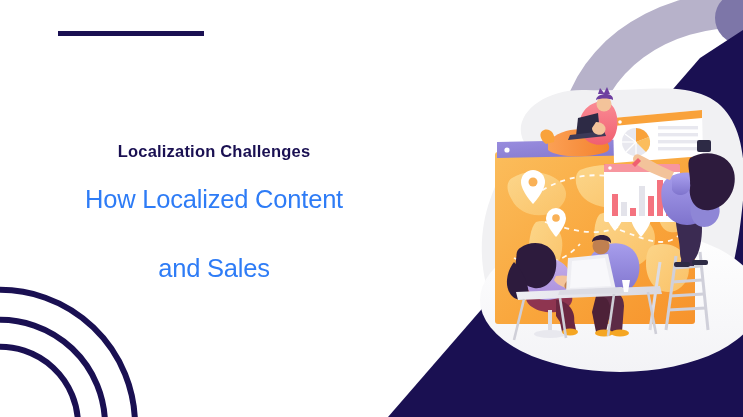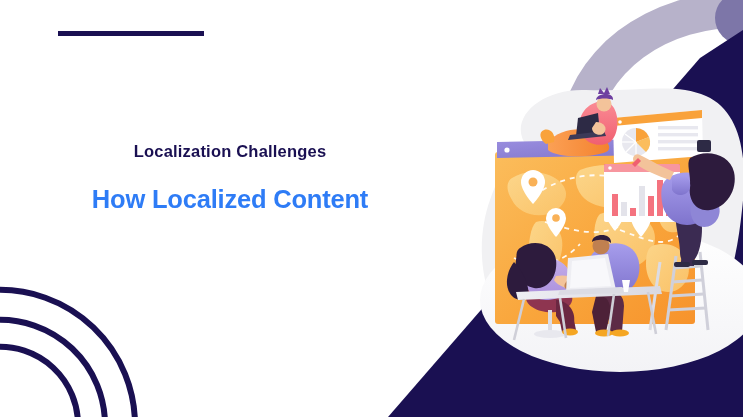--- a/index.html
+++ b/index.html
@@ -30,36 +30,36 @@
     position: absolute;
     top: 0;
     left: 0;
     width: 743px;
     height: 417px;
     pointer-events: none;
   }
   
   .text-block {
     position: absolute;
-    left: 52px;
+    left: 36px;
     top: 142px;
     width: 356px;
     text-align: center;
   }
   .eyebrow {
     font-size: 16.5px;
     font-weight: bold;
     color: #1a1052;
     letter-spacing: 0.2px;
     margin: 0 0 20px 0;
     line-height: 1.2;
   }
   .headline {
     font-size: 25.5px;
-    font-weight: bold;
+    font-weight: normal;
     color: #2e7cf6;
     line-height: 1.35;
     margin: 0;
     letter-spacing: -0.2px;
   }
 </style>
 </head>
 <body>
 
 <div id="banner">
@@ -339,16 +339,17 @@
       </g>
 
     </g>
   </svg>
 
   <div class="text-block">
     <div class="eyebrow">Localization Challenges</div>
     <h1 class="headline">
       <span>How Localized Content</span><br>
       <br>
+      <span>and Sales</span>
     </h1>
   </div>
 
 </div>
 
 </body></html>

